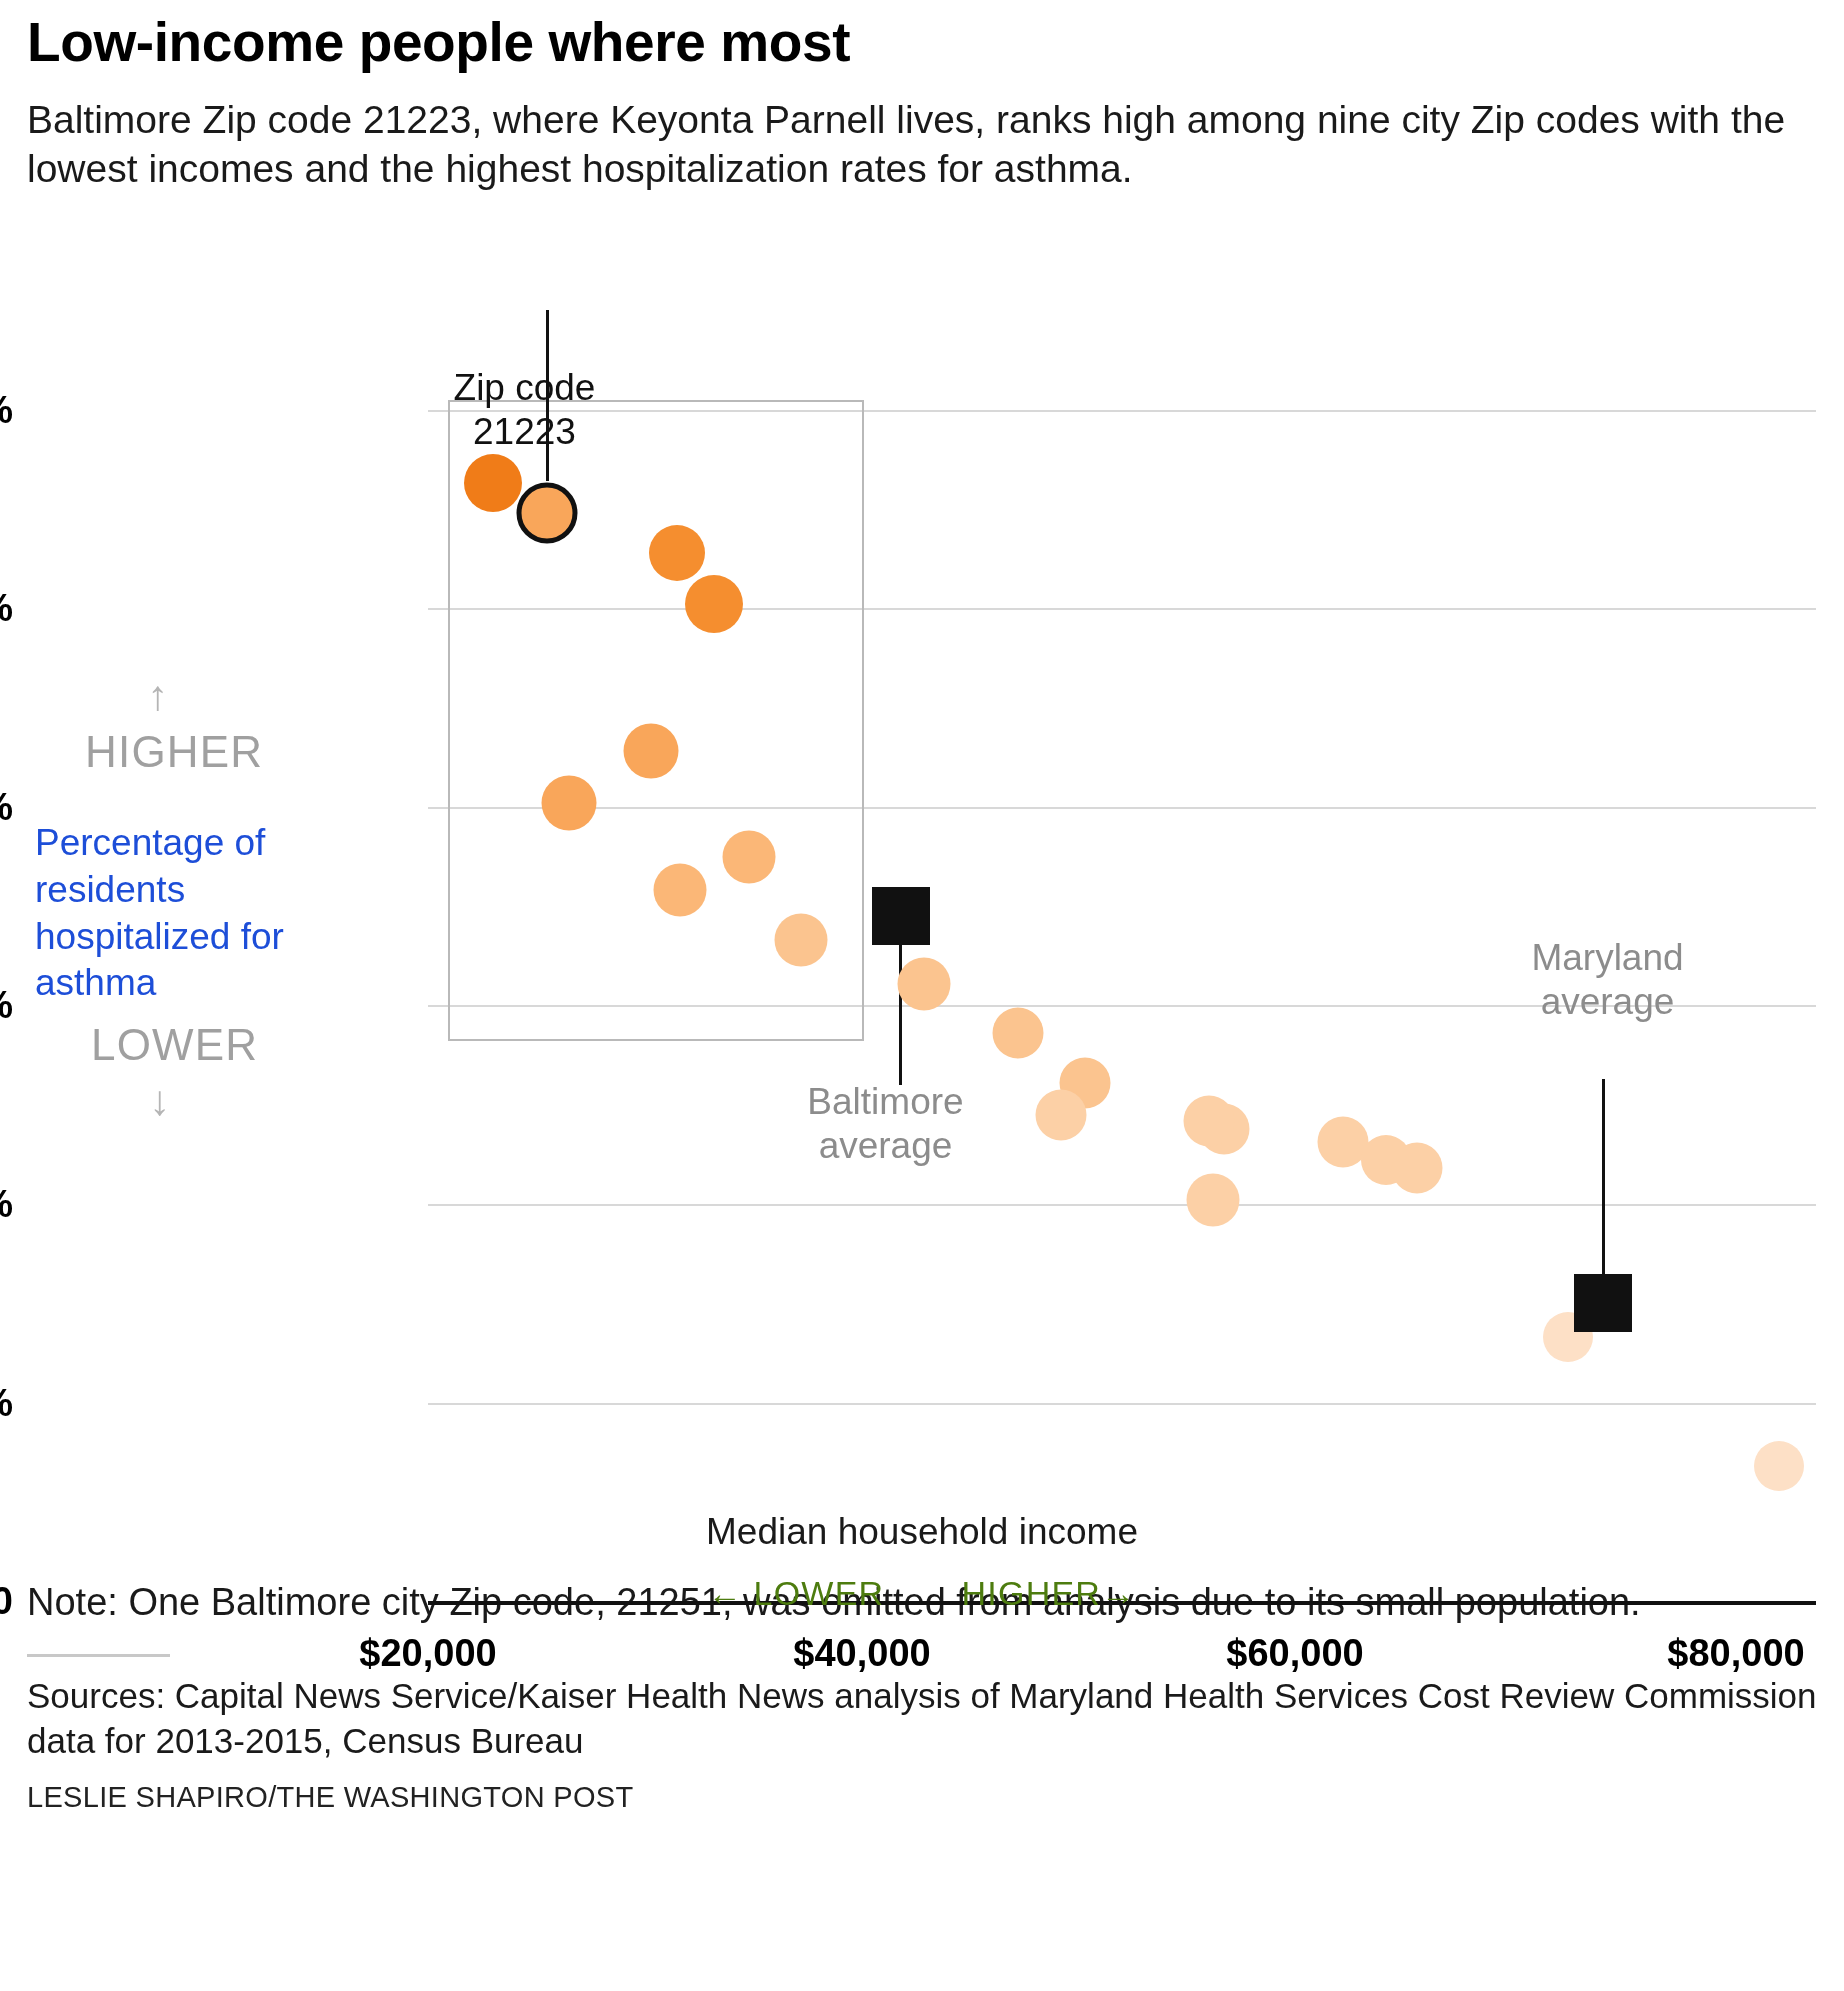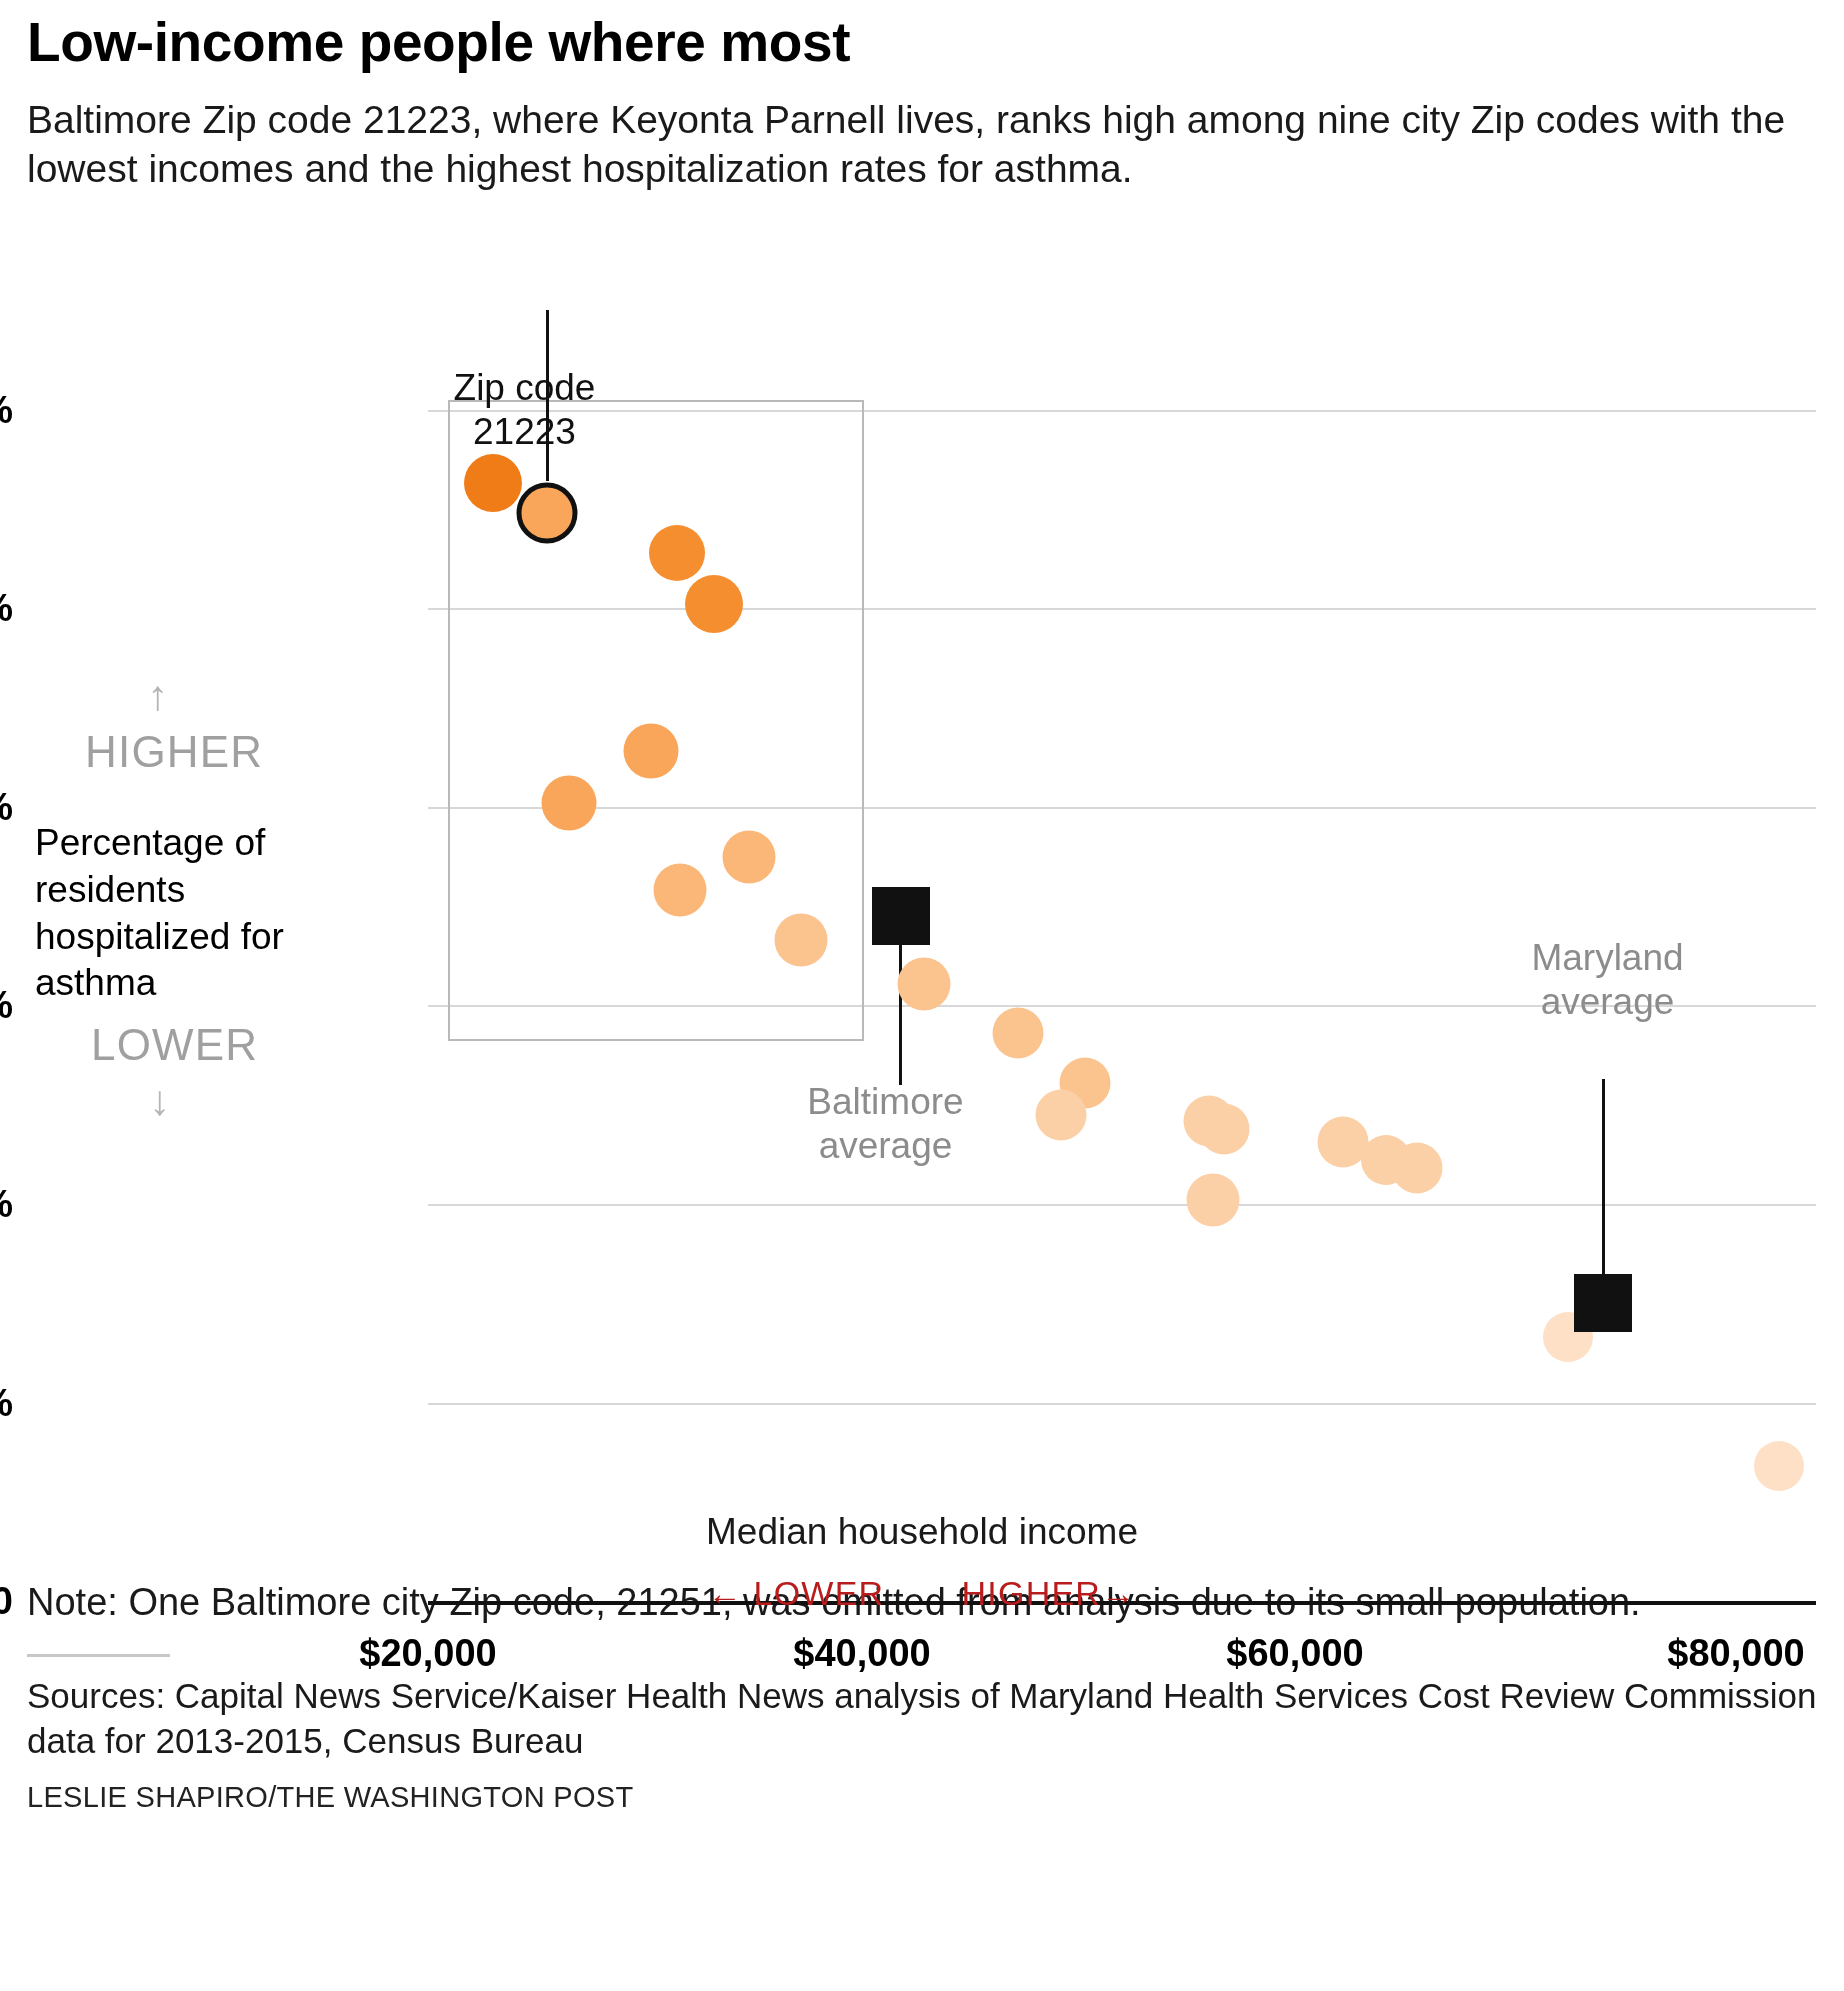--- a/index.html
+++ b/index.html
@@ -74,21 +74,21 @@
     transform: translateY(-50%);
     white-space: nowrap;
   }
   .ylabel-box {
     position: absolute;
     left: 8px;
     top: 610px;
     width: 297px;
     font-size: 37px;
     line-height: 1.26;
-    color: #000000;
+    color: #1d4ed8;
     text-align: left;
   }
   .hint {
     position: absolute;
     font-size: 44px;
     color: #a0a0a0;
     letter-spacing: 1.2px;
     font-family: "Liberation Sans", sans-serif;
   }
   .arrow-glyph {
@@ -144,21 +144,21 @@
     font-size: 37px;
     color: #1a1a1a;
     text-align: center;
     width: 100%;
   }
   .xaxis-hints {
     position: absolute;
     width: 100%;
     text-align: center;
     font-size: 34px;
-    color: #b91c1c;
+    color: #4d7c0f;
     letter-spacing: 1.2px;
   }
   .xaxis-hints span {
     display: inline-block;
   }
   .gapword { display:inline-block; width: 56px; }
   .note {
     font-size: 38px;
     line-height: 1.26;
     color: #1a1a1a;

